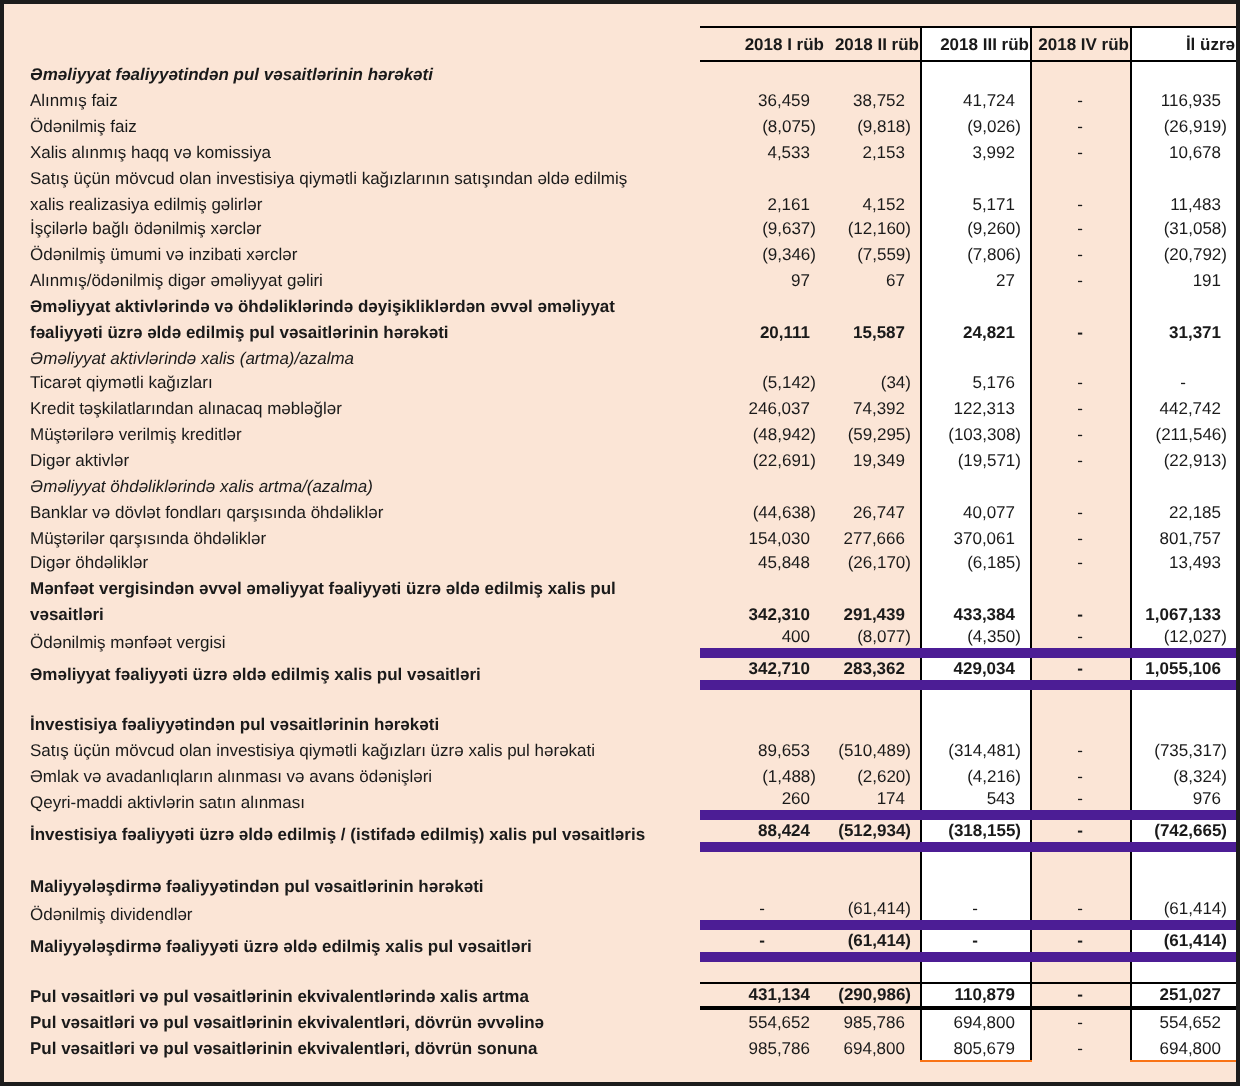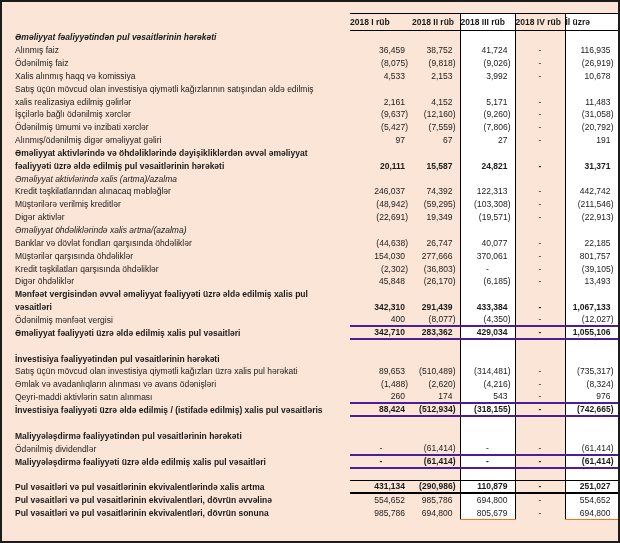--- a/index.html
+++ b/index.html
@@ -21,37 +21,37 @@
   }
   th, td {
     padding:0;
     font-size:8.5px;
     white-space:nowrap;
     overflow:visible;
   }
   thead th {
     height:16px;
     font-weight:bold;
-    text-align:left;
+    text-align:right;
     vertical-align:middle;
     border-top:1px solid #000;
     border-bottom:1px solid #000;
   }
   thead th.corner { border:none; }
   tbody tr { height:12.85px; }
   tbody td { vertical-align:bottom; padding-bottom:1px; }
   td.lbl { padding-left:5px; text-align:left; }
   td.num { text-align:right; padding-right:4px; }
   td.np  { padding-right:7px; }
   td.dash{ text-align:center; padding-right:0; }
   .boxed { background:#ffffff; border-left:1px solid #000; border-right:1px solid #000; }
   .section { font-weight:bold; font-style:italic; }
   .bold { font-weight:bold; }
   .italic { font-style:italic;margin-left:8px; }
-  .vb-bottom { border-bottom:2px solid #4c1d95;margin-top:16px; }
+  .vb-bottom { border-bottom:5px solid #4c1d95;margin-top:16px; }
   .vb-top    { border-top:1px solid #000; }
   .vb-thick  { border-bottom:2px solid #000; }
   .box-close { border-bottom:1px solid #f97316; }
 </style>
 </head>
 <body>
 
 <table>
   <colgroup>
       <col style="width: 340px;">
@@ -123,21 +123,21 @@
       <tr>
         <td class="lbl">İşçilərlə bağlı ödənilmiş xərclər</td>
         <td class="num">(9,637)</td>
         <td class="num">(12,160)</td>
         <td class="num boxed">(9,260)</td>
         <td class="num dash">-</td>
         <td class="num boxed">(31,058)</td>
       </tr>
       <tr>
         <td class="lbl">Ödənilmiş ümumi və inzibati xərclər</td>
-        <td class="num">(5,427)</td>
+        <td class="num">(9,346)</td>
         <td class="num">(7,559)</td>
         <td class="num boxed">(7,806)</td>
         <td class="num dash">-</td>
         <td class="num boxed">(20,792)</td>
       </tr>
       <tr>
         <td class="lbl">Alınmış/ödənilmiş digər əməliyyat gəliri</td>
         <td class="num np">97</td>
         <td class="num np">67</td>
         <td class="num boxed np">27</td>
@@ -162,20 +162,28 @@
       </tr>
       <tr>
         <td class="lbl italic">Əməliyyat aktivlərində xalis (artma)/azalma</td>
         <td class="num"></td>
         <td class="num"></td>
         <td class="num boxed"></td>
         <td class="num"></td>
         <td class="num boxed"></td>
       </tr>
       <tr>
+        <td class="lbl">Ticarət qiymətli kağızları</td>
+        <td class="num">(5,142)</td>
+        <td class="num">(34)</td>
+        <td class="num boxed np">5,176</td>
+        <td class="num dash">-</td>
+        <td class="num boxed dash">-</td>
+      </tr>
+      <tr>
         <td class="lbl">Kredit təşkilatlarından alınacaq məbləğlər</td>
         <td class="num np">246,037</td>
         <td class="num np">74,392</td>
         <td class="num boxed np">122,313</td>
         <td class="num dash">-</td>
         <td class="num boxed np">442,742</td>
       </tr>
       <tr>
         <td class="lbl">Müştərilərə verilmiş kreditlər</td>
         <td class="num">(48,942)</td>
@@ -208,28 +216,20 @@
         <td class="num dash">-</td>
         <td class="num boxed np">22,185</td>
       </tr>
       <tr>
         <td class="lbl">Müştərilər qarşısında öhdəliklər</td>
         <td class="num np">154,030</td>
         <td class="num np">277,666</td>
         <td class="num boxed np">370,061</td>
         <td class="num dash">-</td>
         <td class="num boxed np">801,757</td>
-      </tr>
-      <tr>
-        <td class="lbl">Kredit təşkilatları qarşısında öhdəliklər</td>
-        <td class="num">(2,302)</td>
-        <td class="num">(36,803)</td>
-        <td class="num boxed dash">-</td>
-        <td class="num dash">-</td>
-        <td class="num boxed">(39,105)</td>
       </tr>
       <tr>
         <td class="lbl">Digər öhdəliklər</td>
         <td class="num np">45,848</td>
         <td class="num">(26,170)</td>
         <td class="num boxed">(6,185)</td>
         <td class="num dash">-</td>
         <td class="num boxed np">13,493</td>
       </tr>
       <tr>

